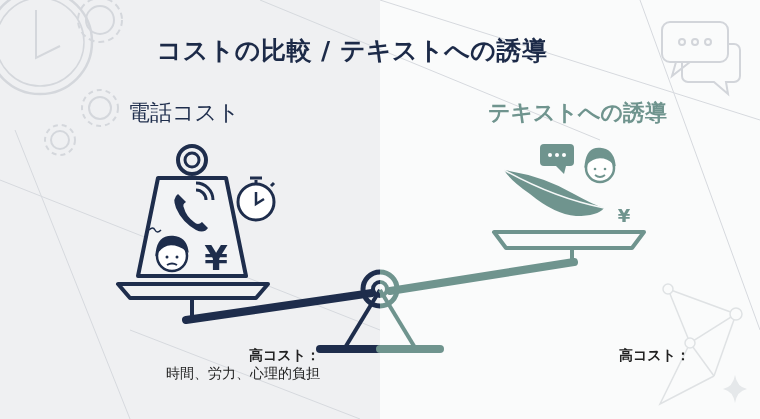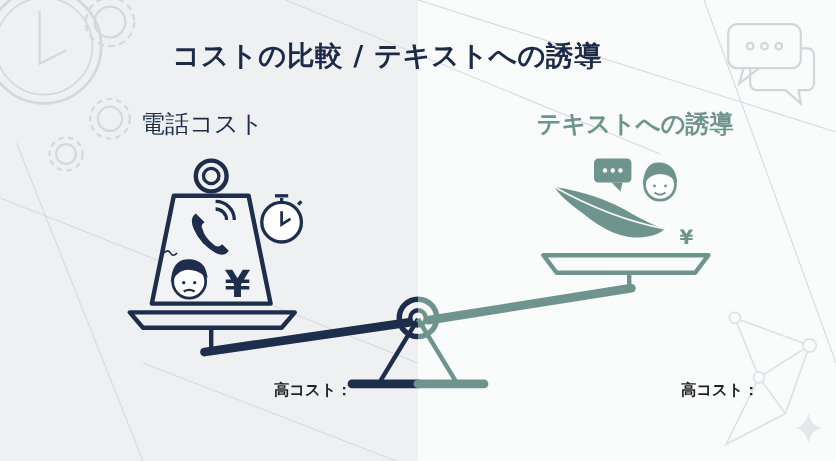--- a/index.html
+++ b/index.html
@@ -147,16 +147,17 @@
   </g>
   <text x="624" y="222" font-family="DejaVu Sans, sans-serif" font-size="18" font-weight="bold" fill="#6f948e" text-anchor="middle">¥</text>
 </svg>
 
 <div class="title">コストの比較 / テキストへの誘導</div>
 <div class="head-left">電話コスト</div>
 <div class="head-right">テキストへの誘導</div>
 
 <div class="cap cap-left">
   <div class="c1">高コスト：</div>
+  <div class="c2">時間、労力、心理的負担</div>
 </div>
 <div class="cap cap-right">
   <div class="c1">高コスト：</div>
 </div>
 
 </body></html>

